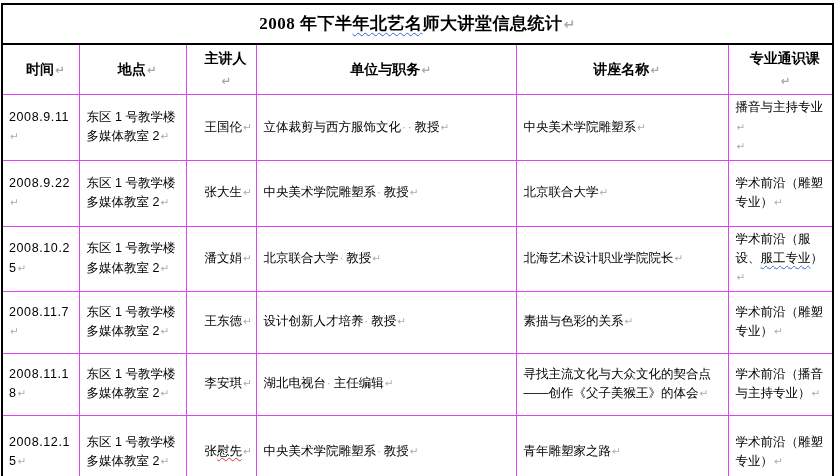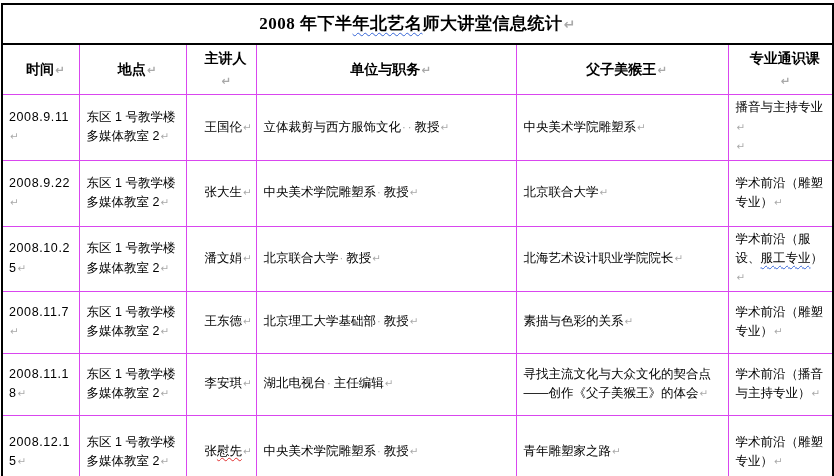--- a/index.html
+++ b/index.html
@@ -81,21 +81,21 @@
   <tbody>
       <tr class="title-row" style="height:40px">
     <td colspan="6"><span>2008 年下半</span><span class="wavy-blue">年北艺名</span><span>师大讲堂信息统计</span><span class="pmark">↵</span></td>
   </tr>
 
   <tr class="header-row" style="height:44px">
     <td><span>时间</span><span class="pmark">↵</span></td>
     <td><span>地点</span><span class="pmark">↵</span></td>
     <td><span>主讲人</span><span class="pmark">↵</span></td>
     <td><span>单位与职务</span><span class="pmark">↵</span></td>
-    <td><span>父子美猴王</span><span class="pmark">↵</span></td>
+    <td><span>讲座名称</span><span class="pmark">↵</span></td>
     <td><span>专业通识课</span><span class="pmark">↵</span></td>
   </tr>
 
   <tr style="height:65px">
     <td class="c-date"><span>2008.9.11</span><span class="pmark">↵</span></td>
     <td><span>东区 1 号教学楼多媒体教室 2</span><span class="pmark">↵</span></td>
     <td class="c-speaker"><span>王国伦</span><span class="wavy-red"></span><span></span><span class="pmark">↵</span></td>
     <td><span>立体裁剪与西方服饰文化</span><span class="sep">··</span><span>教授</span><span class="pmark">↵</span></td>
     <td><span>中央美术学院雕塑系</span><span class="pmark">↵</span></td>
     <td><span>播音与主持专业</span><span class="wavy-blue"></span><span></span><span class="pmark">↵</span><br><span class="pmark">↵</span></td>
@@ -116,21 +116,21 @@
     <td class="c-speaker"><span>潘文娟</span><span class="wavy-red"></span><span></span><span class="pmark">↵</span></td>
     <td><span>北京联合大学</span><span class="sep">·</span><span>教授</span><span class="pmark">↵</span></td>
     <td><span>北海艺术设计职业学院院长</span><span class="pmark">↵</span></td>
     <td><span>学术前沿（服设、</span><span class="wavy-blue">服工专业</span><span>）</span><span class="pmark">↵</span></td>
   </tr>
 
   <tr style="height:62px">
     <td class="c-date"><span>2008.11.7</span><span class="pmark">↵</span></td>
     <td><span>东区 1 号教学楼多媒体教室 2</span><span class="pmark">↵</span></td>
     <td class="c-speaker"><span>王东德</span><span class="wavy-red"></span><span></span><span class="pmark">↵</span></td>
-    <td><span>北京理工大学基础部</span><span class="sep">·</span><span>教授</span><span class="pmark">↵</span></td>
+    <td><span>设计创新人才培养</span><span class="sep">·</span><span>教授</span><span class="pmark">↵</span></td>
     <td><span>素描与色彩的关系</span><span class="pmark">↵</span></td>
     <td><span>学术前沿（雕塑专业）</span><span class="wavy-blue"></span><span></span><span class="pmark">↵</span></td>
   </tr>
 
   <tr style="height:62px">
     <td class="c-date"><span>2008.11.18</span><span class="pmark">↵</span></td>
     <td><span>东区 1 号教学楼多媒体教室 2</span><span class="pmark">↵</span></td>
     <td class="c-speaker"><span>李安琪</span><span class="wavy-red"></span><span></span><span class="pmark">↵</span></td>
     <td><span>湖北电视台</span><span class="sep">·</span><span>主任编辑</span><span class="pmark">↵</span></td>
     <td><span>寻找主流文化与大众文化的契合点——创作《父子美猴王》的体会</span><span class="pmark">↵</span></td>

